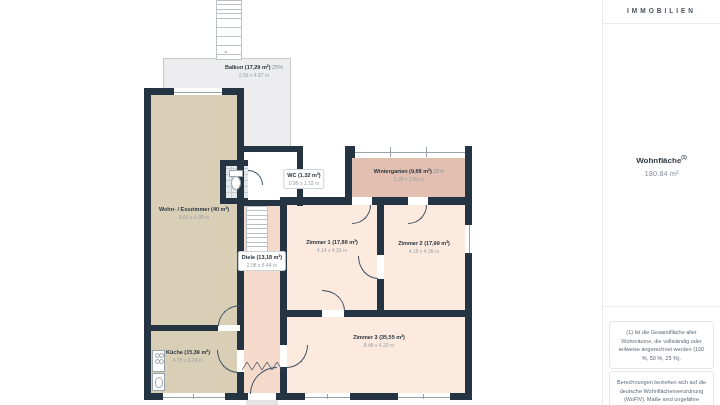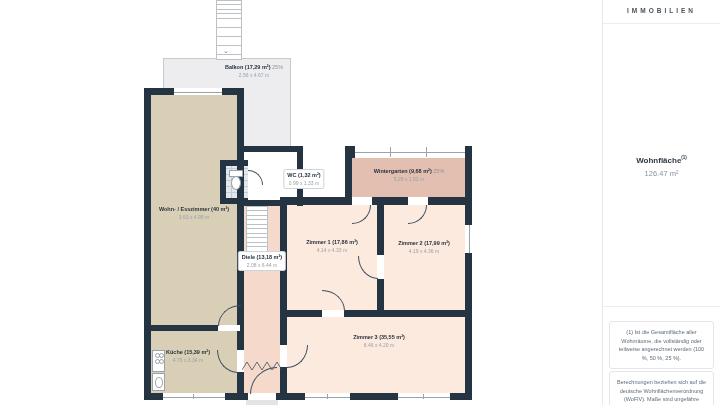--- a/index.html
+++ b/index.html
@@ -194,21 +194,21 @@
   </div>
 
   <div class="sidebar">
     <div class="brand">IMMOBILIEN</div>
     <div class="sb-div" style="top:23px;"></div>
 
     <div class="area-block">
       <div class="area-label">
         <span>Wohnfläche</span><sup>(1)</sup>
       </div>
-      <div class="area-value">126.47 m²</div>
+      <div class="area-value">180.84 m²</div>
     </div>
 
     <div class="sb-div" style="top:306px;"></div>
 
     <div class="card" style="top:321px;">
       <span>(1) Ist die Gesamtfläche aller Wohnräume, die vollständig oder teilweise angerechnet werden (100 %, 50 %, 25 %).</span>
     </div>
     <div class="card" style="top:371px;">
       <span>Berechnungen beziehen sich auf die deutsche Wohnflächenverordnung (WoFlV). Maße sind ungefähre Angaben</span>
     </div>

